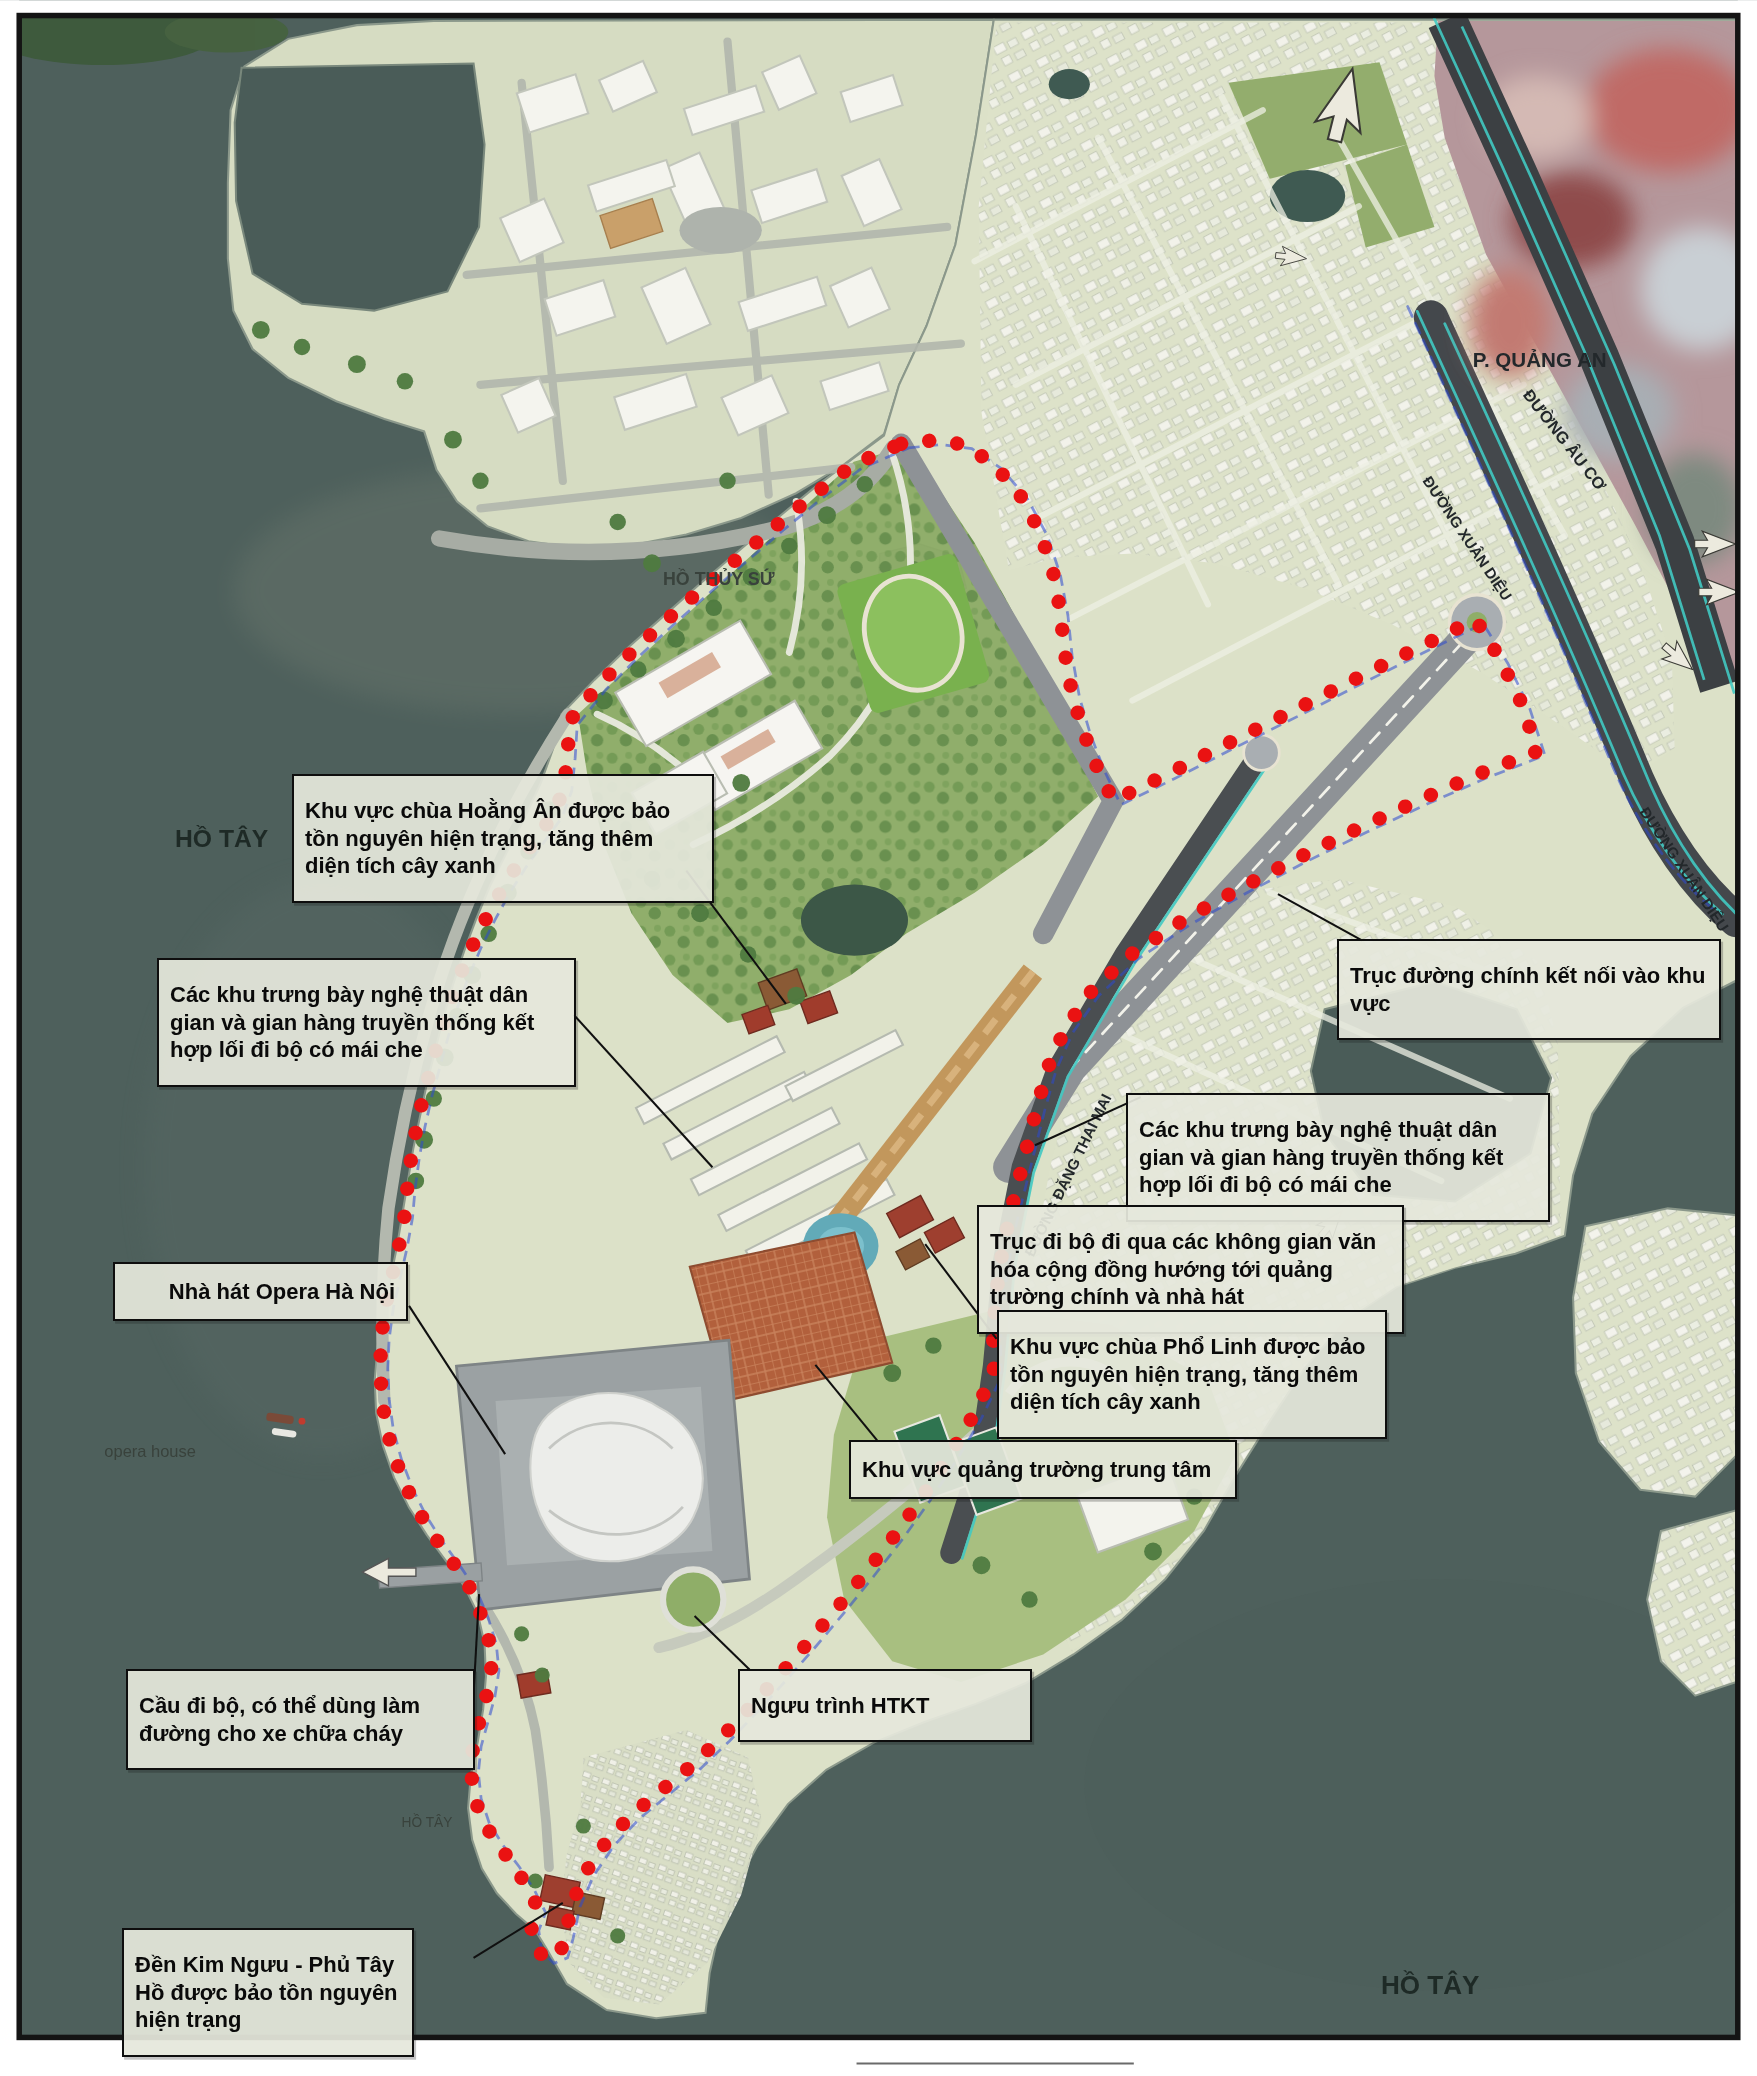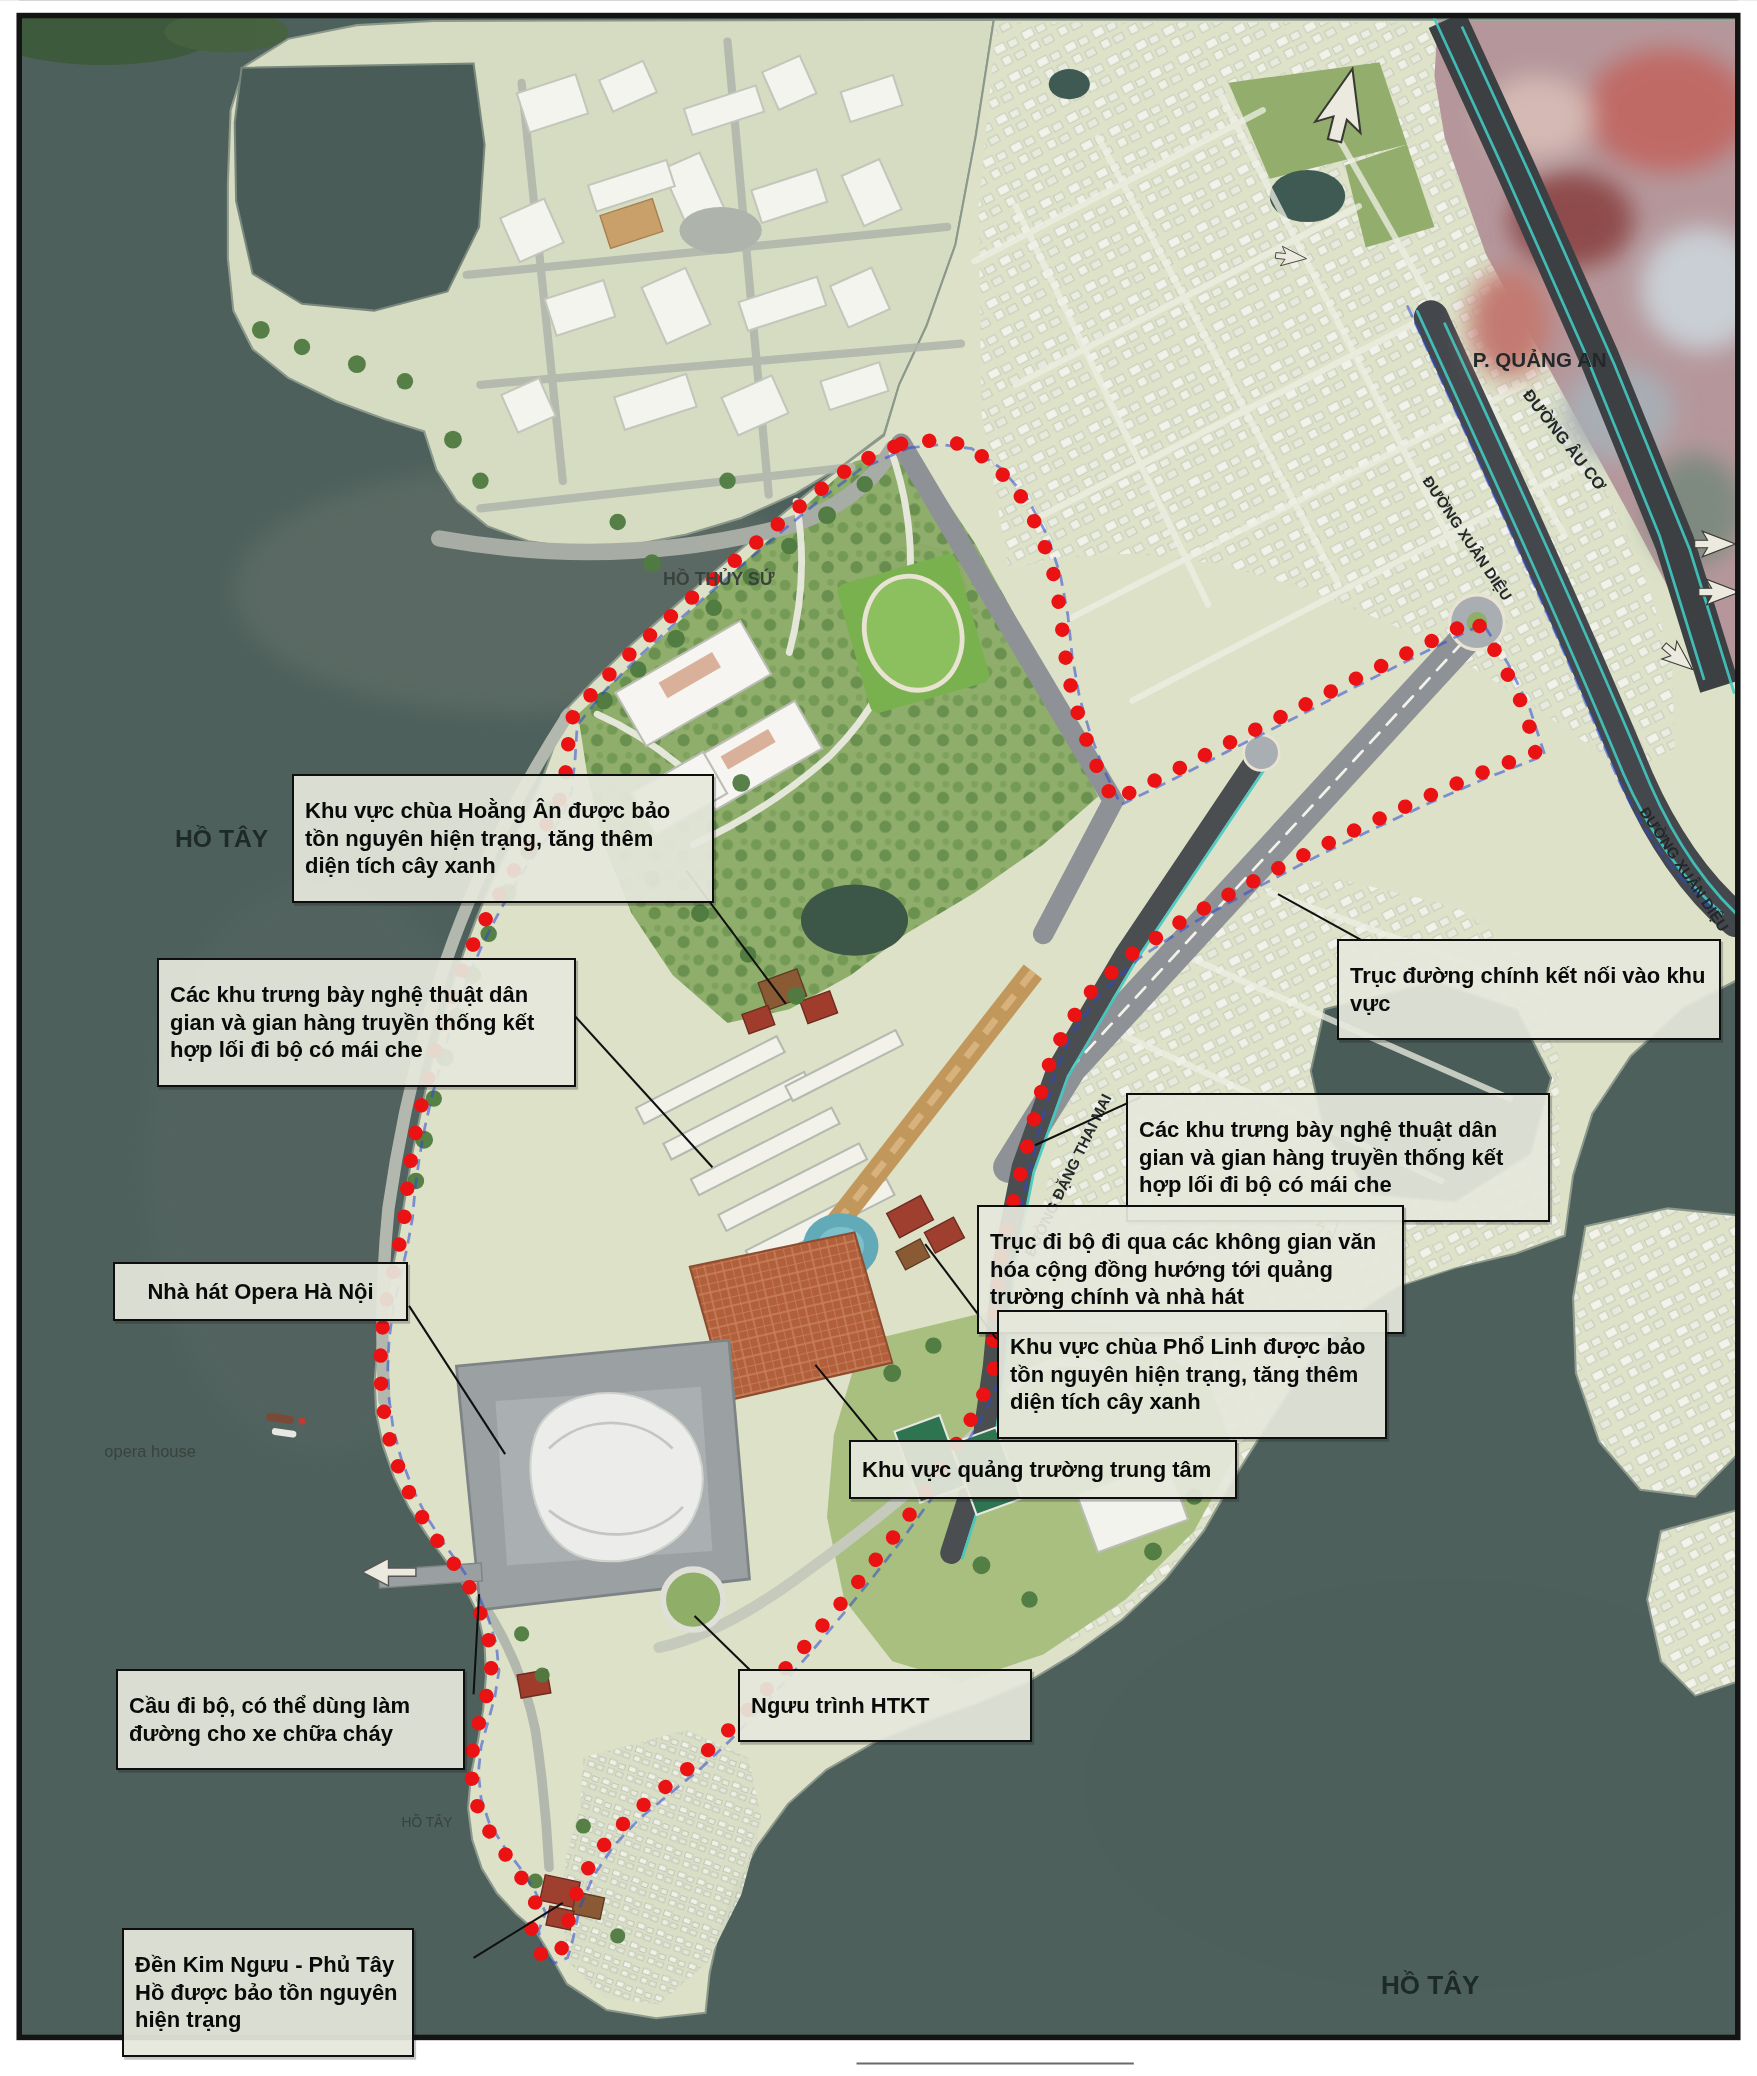--- a/index.html
+++ b/index.html
@@ -8,21 +8,21 @@
   #mapsvg{position:absolute;left:0;top:0;}
   
   .callout{
     position:absolute;z-index:6;box-sizing:border-box;
     background:rgba(229,231,219,0.93);
     border:2.7px solid #0e0e0e;
     padding:21px 11px;
     font-weight:bold;font-size:22px;line-height:27.5px;color:#0a0a0a;
     box-shadow:2.1px 2.7px 0 rgba(20,20,20,0.25);
   }
-  .callout.center{text-align:center;}
+  .callout.center{text-align:right;}
   
   text{font-family:"Liberation Sans","DejaVu Sans",sans-serif;}
   .lakeLabel{font-weight:bold;fill:#1e2a26;}
   .thinLabel{fill:#39423c;}
   .roadLabel{font-weight:bold;fill:#23282b;}
   .reddots{fill:none;stroke:#ea1212;stroke-width:21;stroke-linecap:round;stroke-dasharray:0.1 41;}
   .bluedash{fill:none;stroke:#2b49cf;stroke-width:4;stroke-dasharray:16 11;opacity:.55;}
   .tealedge{fill:none;stroke:#41c9c2;stroke-width:4;opacity:.9;}
   .ptr{stroke:#101010;stroke-width:3;fill:none;}
 </style>
@@ -414,21 +414,21 @@
 </div>
 <div class="callout" style="left:997px;top:1310px;width:390px">
   <span>Khu vực chùa Phổ Linh được bảo tồn nguyên hiện trạng, tăng thêm diện tích cây xanh</span>
 </div>
 <div class="callout" style="left:849px;top:1440px;width:388px;padding-top:13.7px;padding-bottom:13.7px">
   <span>Khu vực quảng trường trung tâm</span>
 </div>
 <div class="callout center" style="left:113px;top:1262px;width:295px;padding-top:13.7px;padding-bottom:13.7px">
   <span>Nhà hát Opera Hà Nội</span>
 </div>
-<div class="callout" style="left:116px;top:1669px;width:349px">
+<div class="callout" style="left:126px;top:1669px;width:349px">
   <span>Cầu đi bộ, có thể dùng làm đường cho xe chữa cháy</span>
 </div>
 <div class="callout" style="left:738px;top:1669px;width:294px;padding-top:20.6px;padding-bottom:20.6px">
   <span>Ngưu trình HTKT</span>
 </div>
 <div class="callout" style="left:122px;top:1928px;width:292px">
   <span>Đền Kim Ngưu - Phủ Tây Hồ được bảo tồn nguyên hiện trạng</span>
 </div>
 
 

